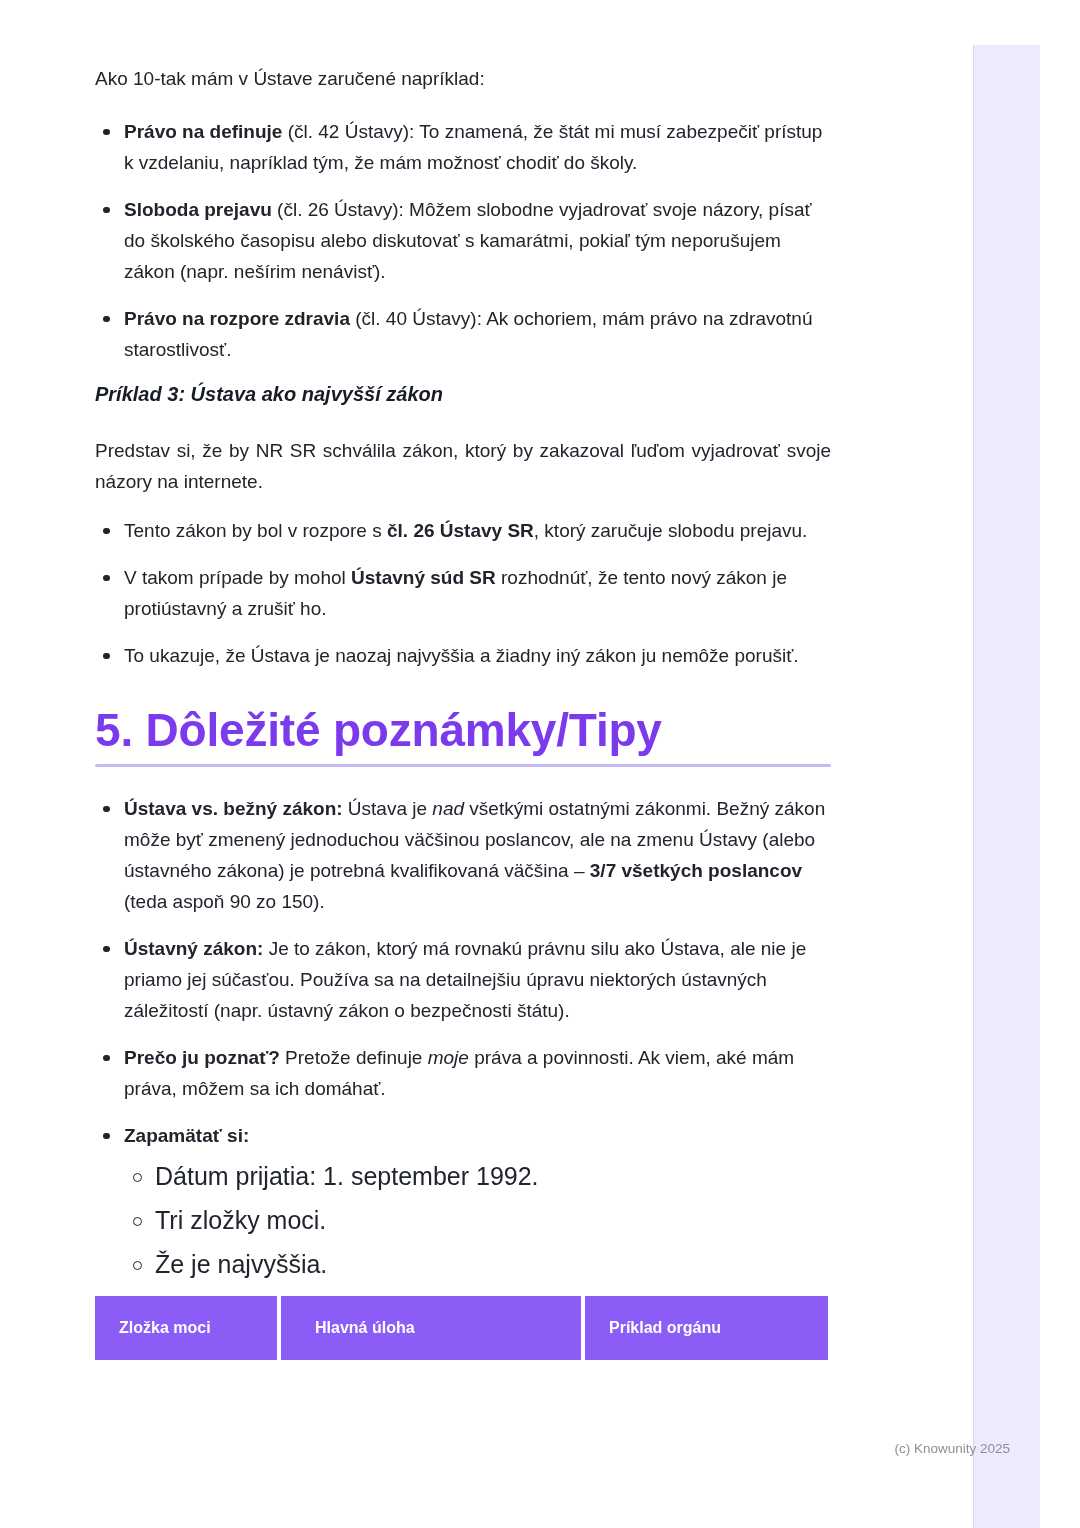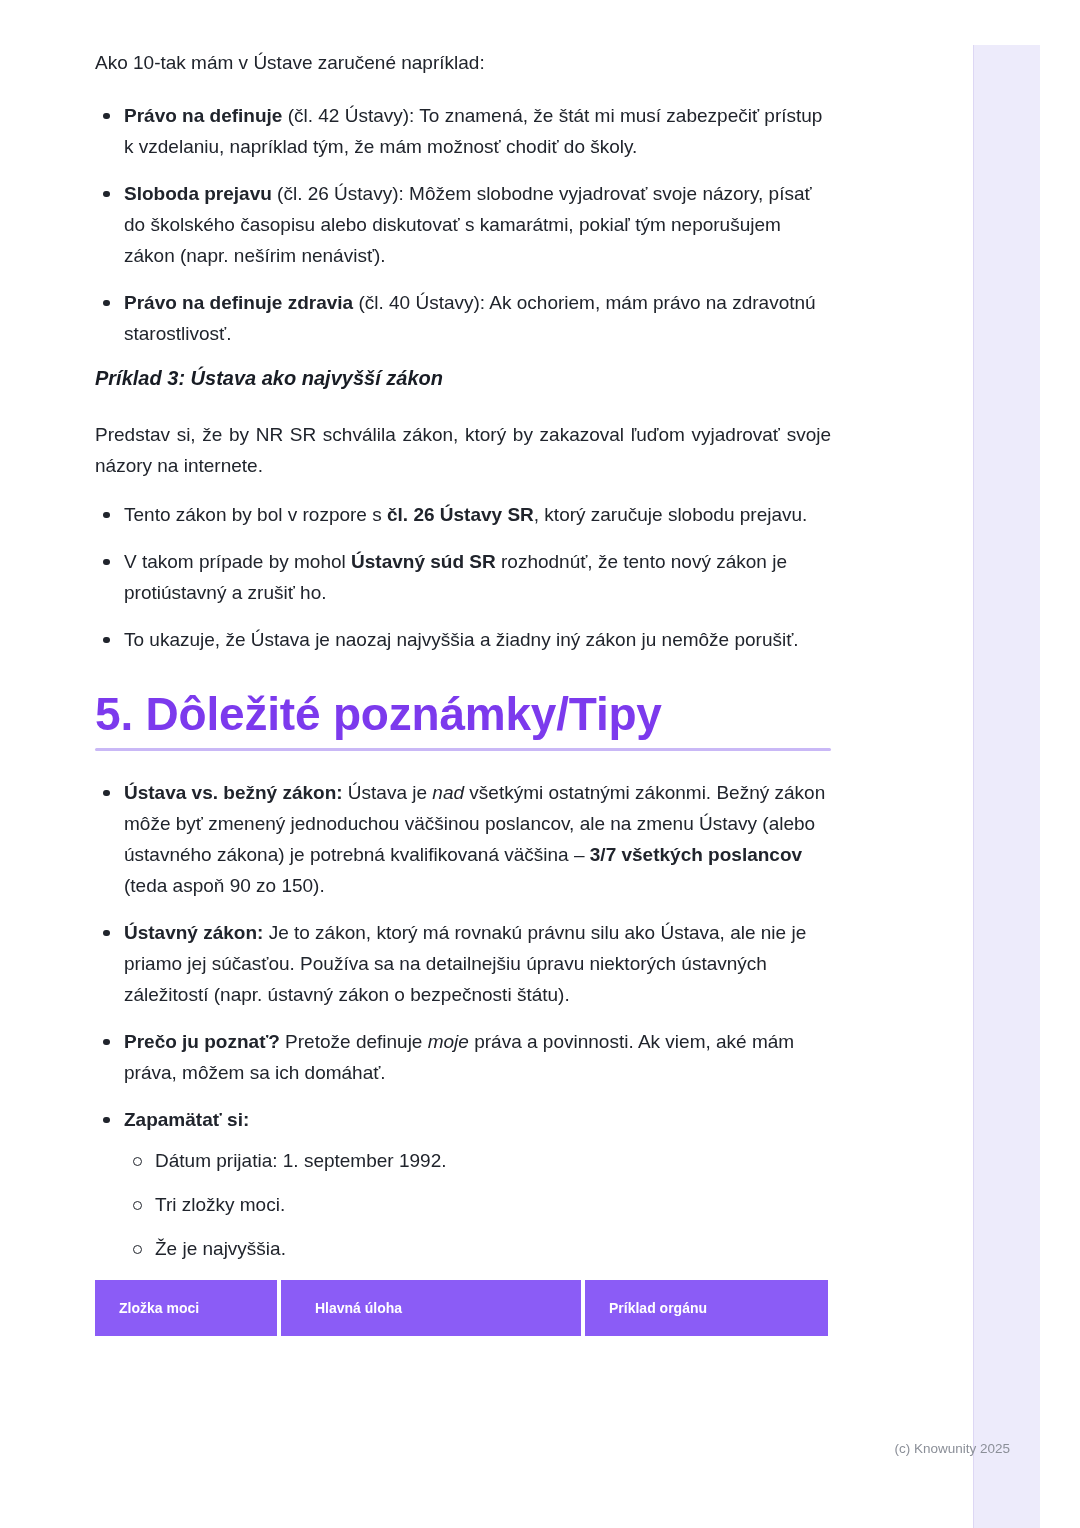--- a/index.html
+++ b/index.html
@@ -18,21 +18,21 @@
     top: 45px;
     right: 40px;
     width: 66px;
     bottom: 0;
     background: #edebfb;
     border-left: 1px solid #ddd7f4;
   }
   .content {
     position: absolute;
     left: 95px;
-    top: 47px;
+    top: 63px;
     width: 736px;
   }
   .body { font-size: 19px; line-height: 31px; margin: 0; }
   .intro { margin-bottom: 22px; }
   .just { text-align: justify; margin-bottom: 18px; }
   .blist { list-style: none; margin: 0; padding: 0; }
   .blist > li {
     position: relative;
     padding-left: 29px;
     margin-bottom: 16px;
@@ -47,21 +47,21 @@
     width: 6.5px;
     height: 6.5px;
     border-radius: 50%;
     background: #20242c;
   }
   .sublist { list-style: none; margin: 10px 0 0 0; padding: 0; }
   .sublist > li {
     position: relative;
     padding-left: 31px;
     margin-bottom: 13px;
-    font-size: 19px;
+    font-size: 25px;
     line-height: 31px;
   }
   .sublist > li::before {
     content: "";
     position: absolute;
     left: 9px;
     top: 11.5px;
     width: 7px;
     height: 7px;
     border-radius: 50%;
@@ -91,25 +91,25 @@
     background: #c9b8f6;
     margin: 15px 0 26px 0;
     border-radius: 2px;
   }
   .summary-table {
     display: flex;
     gap: 4px;
     margin-top: 8px;
   }
   .summary-table .cell {
-    height: 56px;
+    height: 64px;
     background: #8b5cf6;
     color: #ffffff;
     font-weight: bold;
-    font-size: 14px;
+    font-size: 16px;
     display: flex;
     align-items: center;
     padding-left: 24px;
     box-sizing: border-box;
     flex: none;
   }
   .summary-table .c1 { width: 182px; }
   .summary-table .c2 { width: 300px; padding-left: 34px; }
   .summary-table .c3 { width: 243px; text-align: right; }
   .watermark {
@@ -129,21 +129,21 @@
 
   <div class="side-strip"></div>
 
   <div class="content">
 
     <p class="body intro">Ako 10-tak mám v Ústave zaručené napríklad:</p>
 
     <ul class="blist">
       <li><span class="b">Právo na definuje</span><span> (čl. 42 Ústavy): To znamená, že štát mi musí zabezpečiť prístup k vzdelaniu, napríklad tým, že mám možnosť chodiť do školy.</span></li>
       <li><span class="b">Sloboda prejavu</span><span> (čl. 26 Ústavy): Môžem slobodne vyjadrovať svoje názory, písať do školského časopisu alebo diskutovať s kamarátmi, pokiaľ tým neporušujem zákon (napr. nešírim nenávisť).</span></li>
-      <li><span class="b">Právo na definuje zdravia</span><span> (čl. 40 Ústavy): Ak ochoriem, mám právo na zdravotnú starostlivosť.</span></li>
+      <li><span class="b">Právo na rozpore zdravia</span><span> (čl. 40 Ústavy): Ak ochoriem, mám právo na zdravotnú starostlivosť.</span></li>
     </ul>
 
     <h3 class="example-heading">Príklad 3: Ústava ako najvyšší zákon</h3>
 
     <p class="body just">Predstav si, že by NR SR schválila zákon, ktorý by zakazoval ľuďom vyjadrovať svoje názory na internete.</p>
 
     <ul class="blist">
       <li><span>Tento zákon by bol v rozpore s </span><span class="b">čl. 26 Ústavy SR</span><span>, ktorý zaručuje slobodu prejavu.</span></li>
       <li><span>V takom prípade by mohol </span><span class="b">Ústavný súd SR</span><span> rozhodnúť, že tento nový zákon je protiústavný a zrušiť ho.</span></li>
       <li><span>To ukazuje, že Ústava je naozaj najvyššia a žiadny iný zákon ju nemôže porušiť.</span></li>

